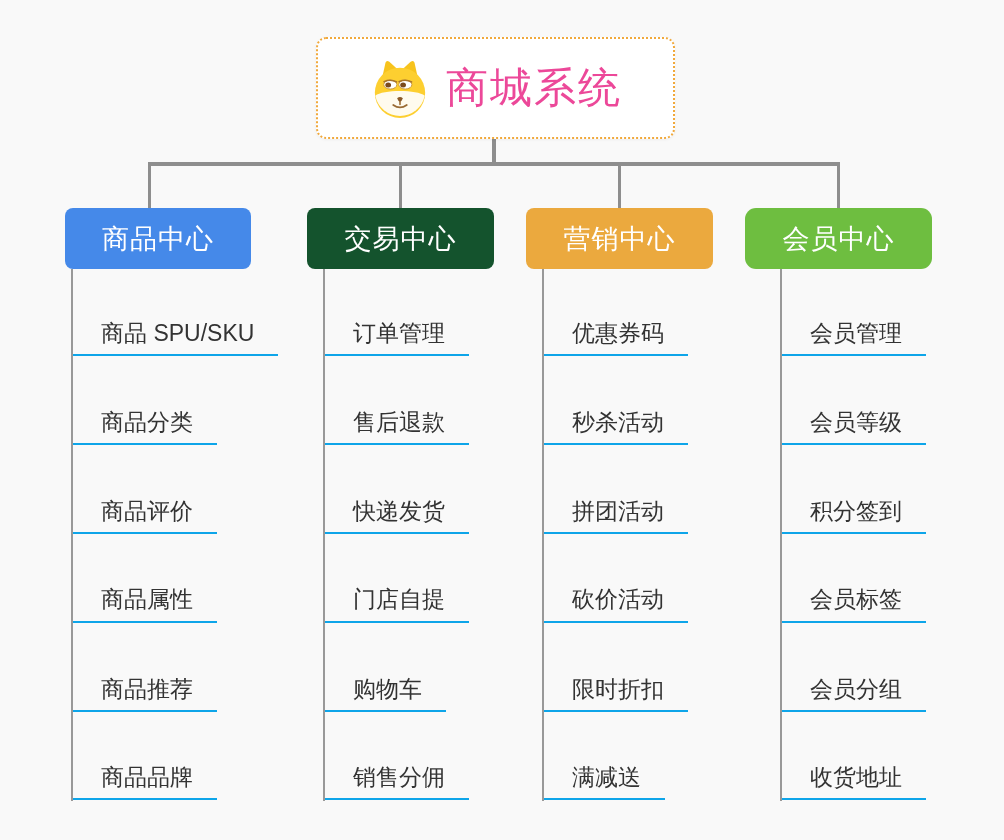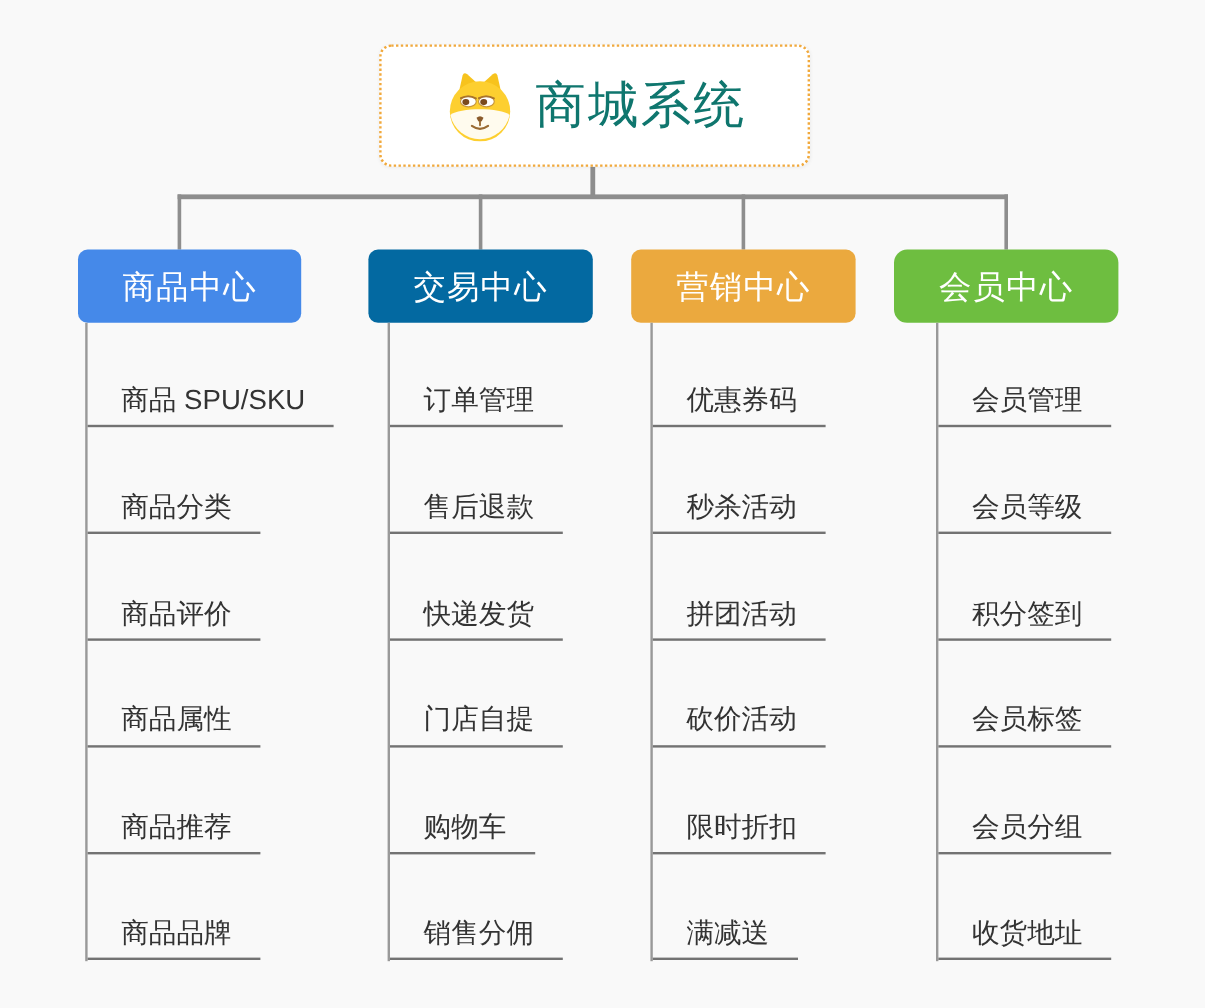--- a/index.html
+++ b/index.html
@@ -53,21 +53,21 @@
     position:absolute;top:269px;height:532px;width:240px;
     border-left:2px solid #999999;
   }
   .c1{left:71px;}
   .c2{left:323px;}
   .c3{left:542px;}
   .c4{left:780px;}
   .item{
     position:absolute;left:0;
     padding:0 24px 6px 28px;
-    border-bottom:2px solid #737373;
+    border-bottom:2px solid #0ea5e9;
     font-size:23px;line-height:30px;color:#333333;
     white-space:nowrap;display:inline-block;
   }
   .r1{top:49px;}  .r2{top:138px;} .r3{top:227px;}
   .r4{top:316px;font-family:Liberation Serif, serif;} .r5{top:405px;} .r6{top:493px;}
 </style>
 </head>
 <body>
 
 <div class="canvas">
@@ -88,25 +88,25 @@
       <ellipse cx="22" cy="27.5" rx="6.8" ry="4.6" fill="#FFFFFF" stroke="#C9973B" stroke-width="1"></ellipse>
       <ellipse cx="37.5" cy="27.5" rx="6.8" ry="4.6" fill="#FFFFFF" stroke="#C9973B" stroke-width="1"></ellipse>
       <ellipse cx="19.8" cy="28" rx="3" ry="2.6" fill="#7A4A1E"></ellipse>
       <ellipse cx="35.2" cy="28" rx="3" ry="2.6" fill="#7A4A1E"></ellipse>
       <path d="M15.5 24.5 Q22 21.5 28.5 24.8" fill="none" stroke="#A8742C" stroke-width="1.6" stroke-linecap="round"></path>
       <path d="M31 24.5 Q37.5 21.5 44 24.8" fill="none" stroke="#A8742C" stroke-width="1.6" stroke-linecap="round"></path>
       <path d="M29 41.5 q3 -2.6 6 0 q-1.4 3.6 -3 3.6 q-1.6 0 -3 -3.6 Z" fill="#8A5A2B"></path>
       <path d="M32 45 V48" stroke="#9A6B33" stroke-width="1.6" stroke-linecap="round"></path>
       <path d="M25 48.5 Q32 53.5 39 48.5" fill="none" stroke="#9A6B33" stroke-width="1.8" stroke-linecap="round"></path>
     </svg>
-    <span class="root-title" style="color: #0f766e;">商城系统</span>
+    <span class="root-title" style="color: #ec4899;">商城系统</span>
   </div>
 
   <div class="branch-box b1" style="background: rgb(69, 137, 233);">商品中心</div>
-  <div class="branch-box b2" style="background: #0369a1;">交易中心</div>
+  <div class="branch-box b2" style="background: #14532d;">交易中心</div>
   <div class="branch-box b3" style="background: rgb(235, 169, 62);">营销中心</div>
   <div class="branch-box b4" style="background: rgb(110, 190, 64); border-radius: 11px;">会员中心</div>
 
   <div class="col c1">
     <div class="item r1">商品 SPU/SKU</div>
     <div class="item r2">商品分类</div>
     <div class="item r3">商品评价</div>
     <div class="item r4">商品属性</div>
     <div class="item r5">商品推荐</div>
     <div class="item r6">商品品牌</div>

